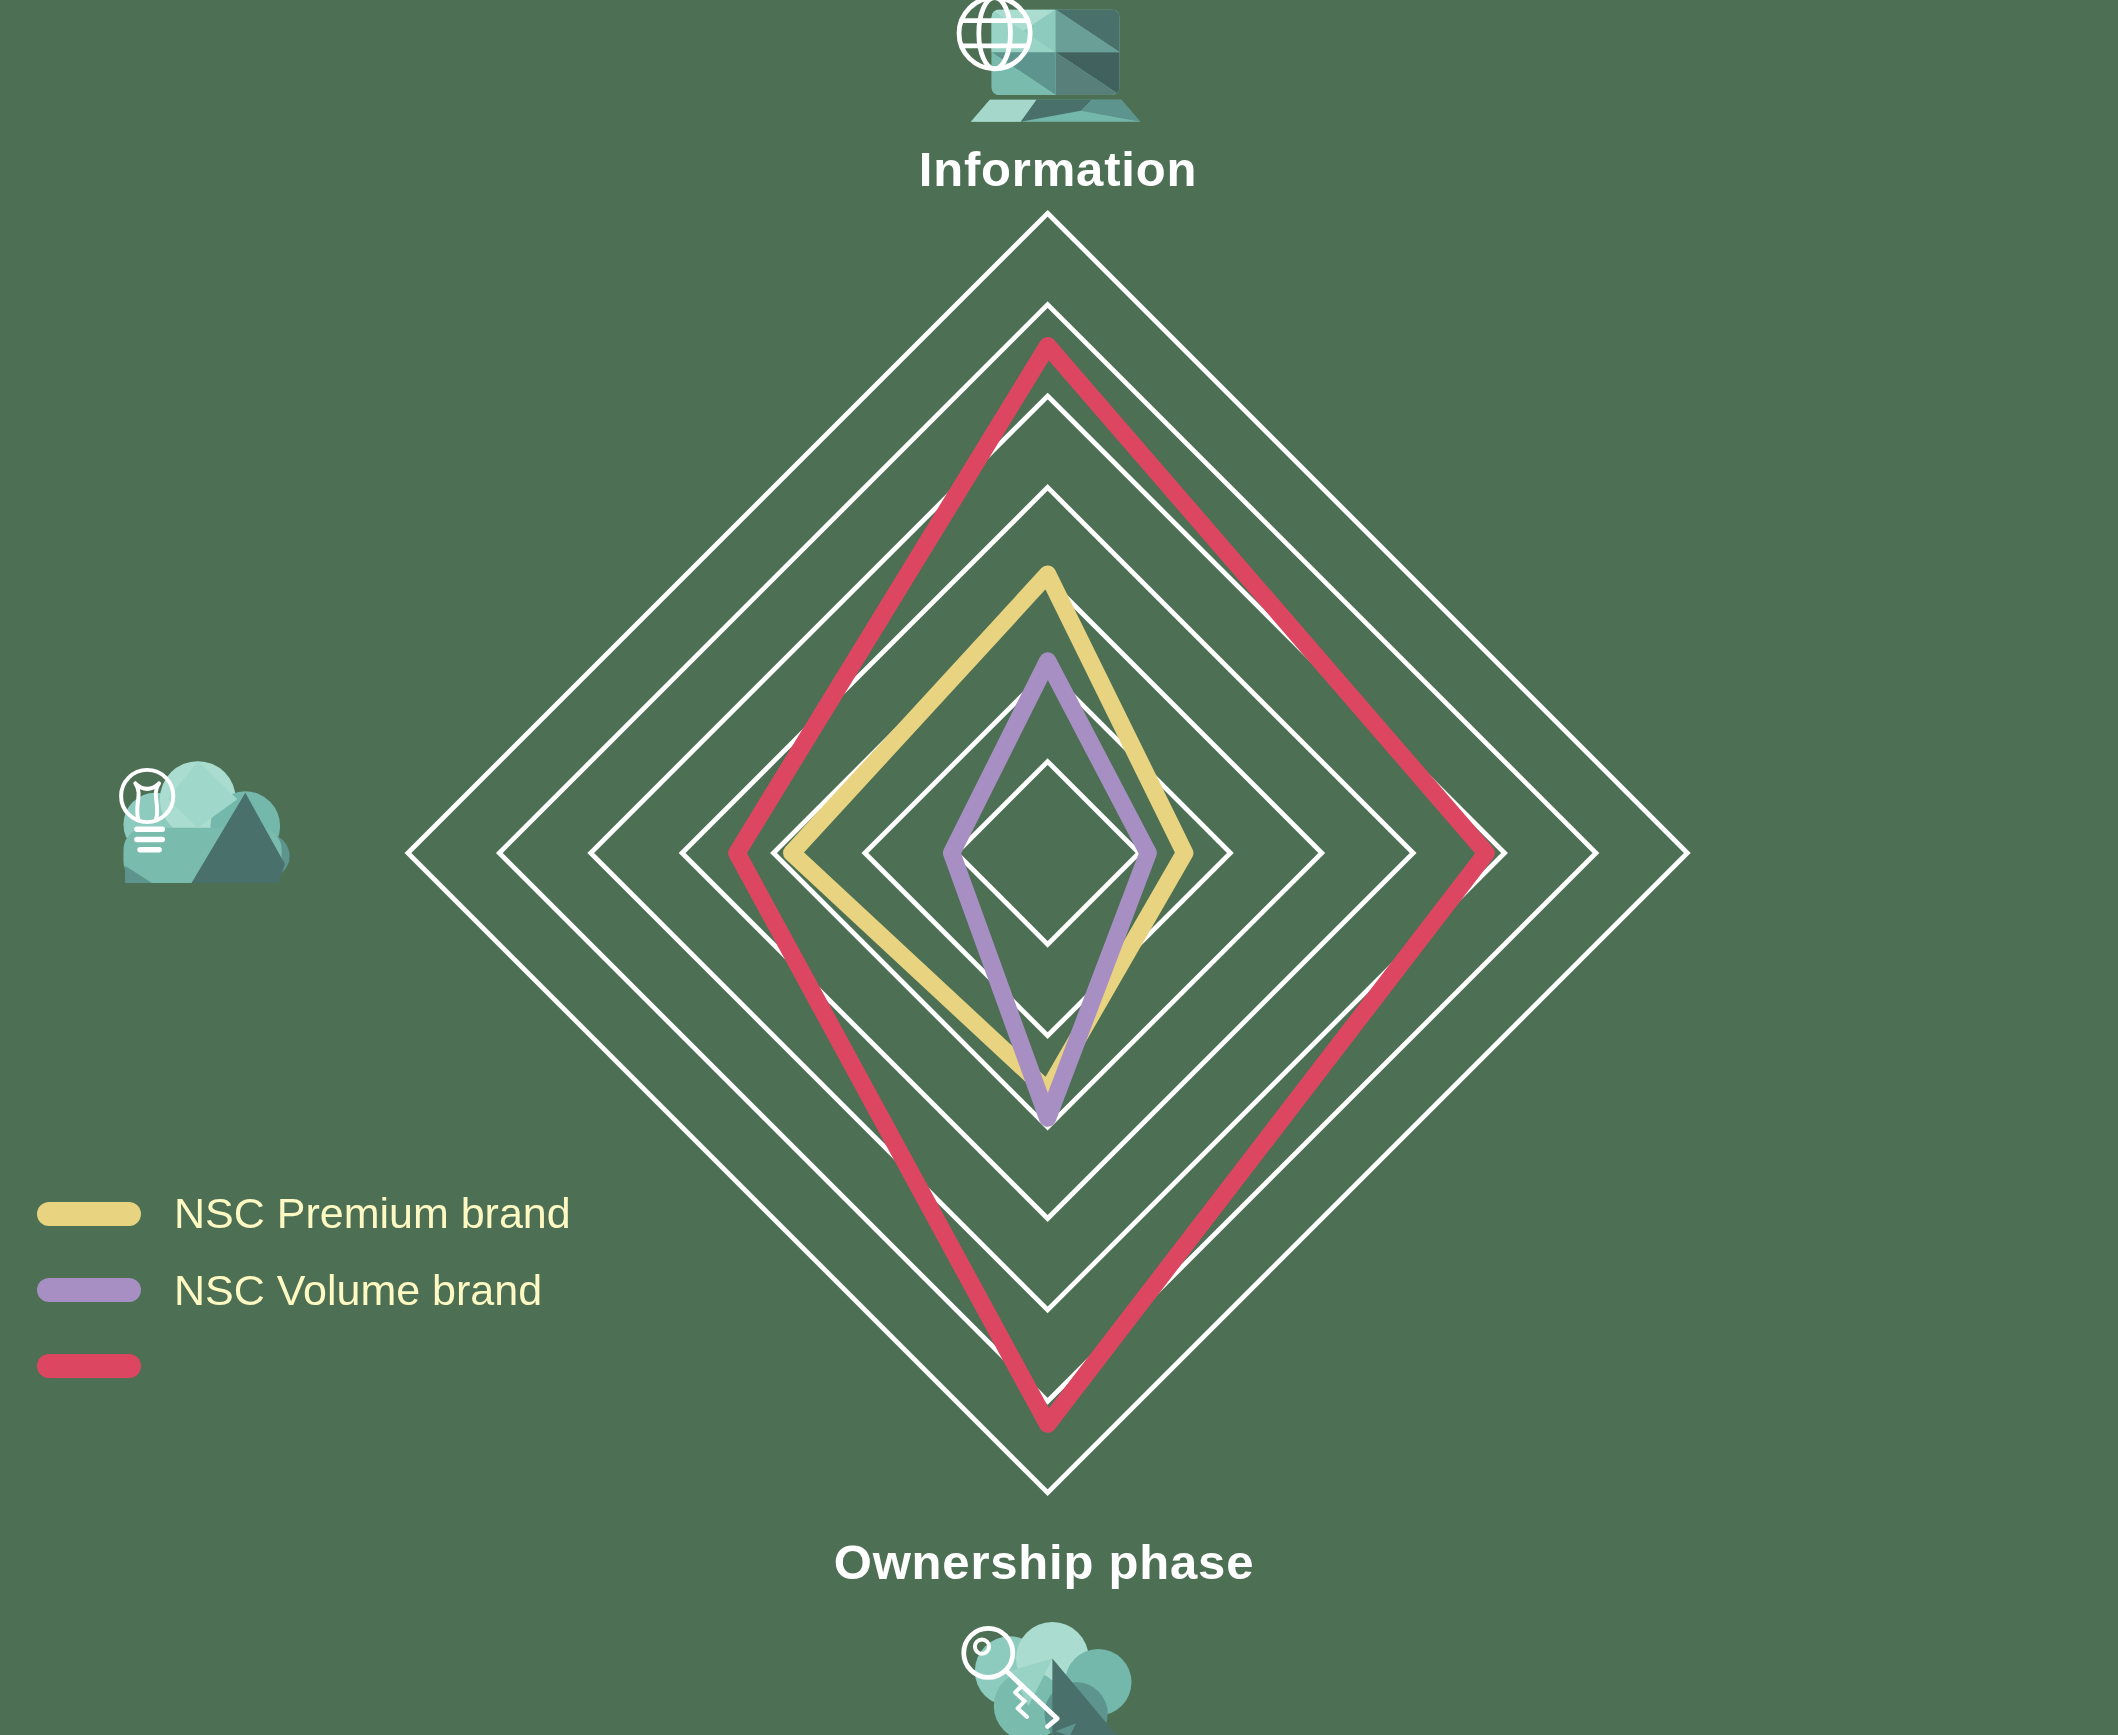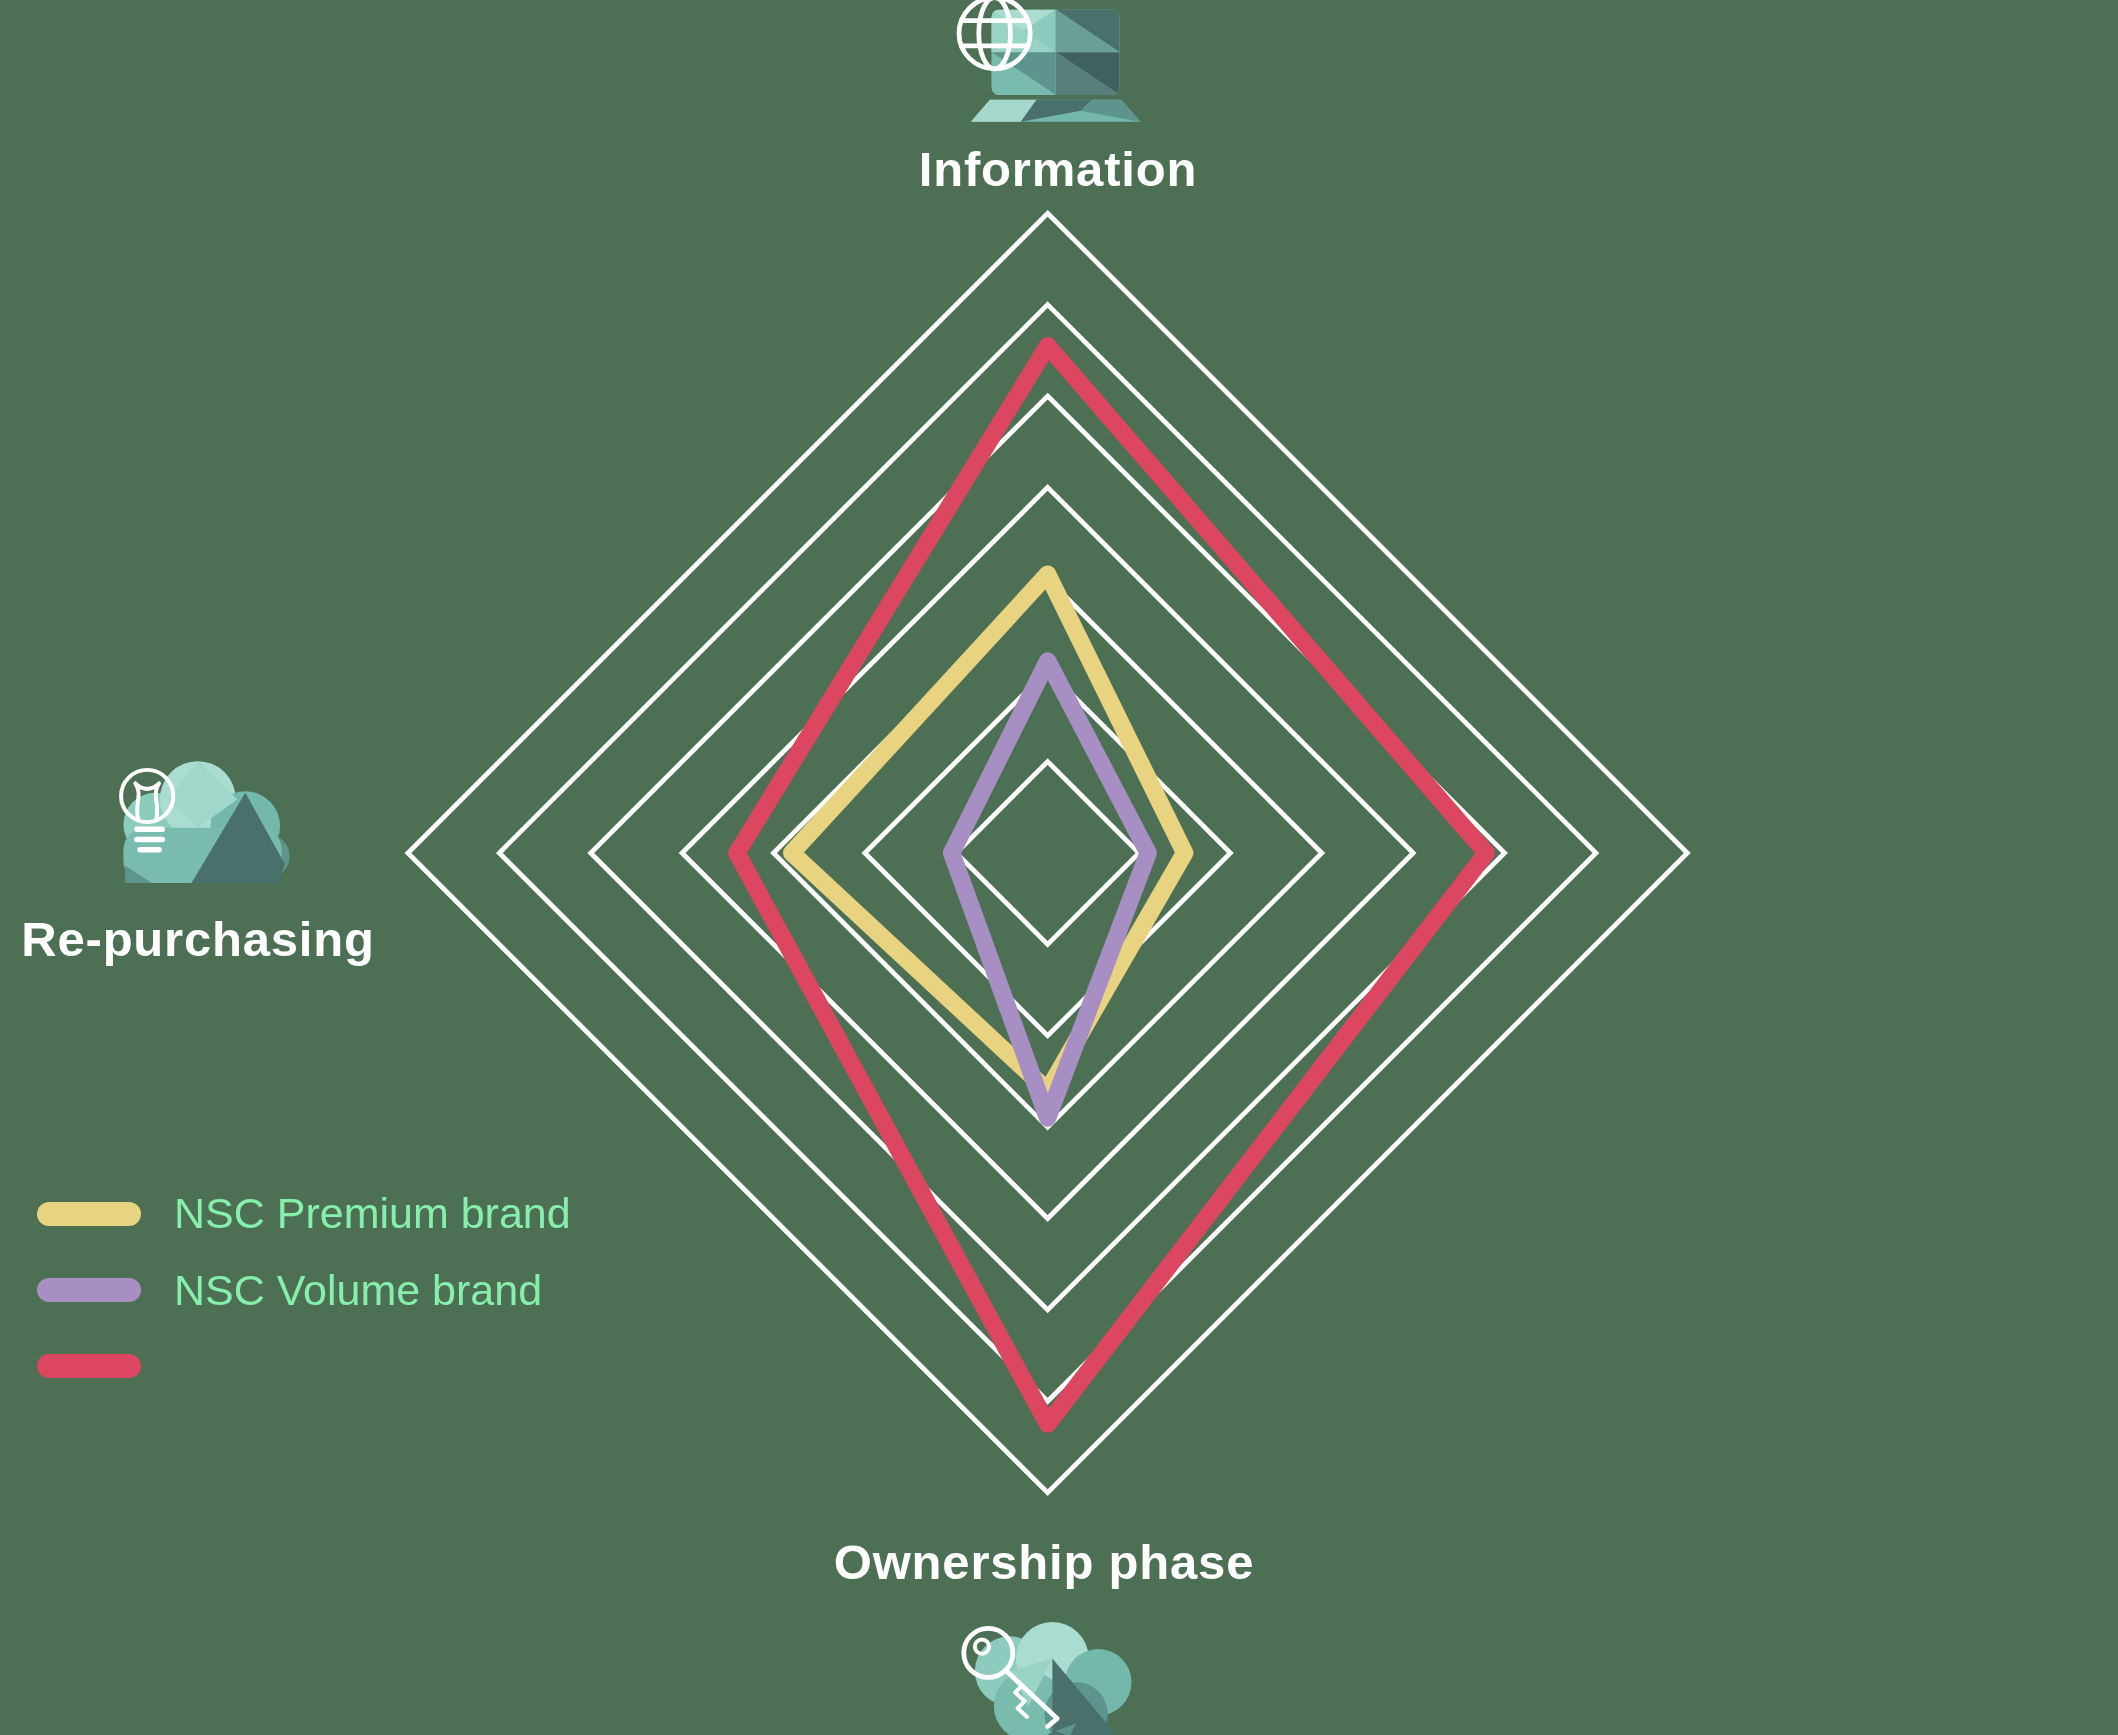--- a/index.html
+++ b/index.html
@@ -5,21 +5,21 @@
   html,body{margin:0;padding:0;background:#4d7055;}
   .stage{position:relative;width:1801px;height:1736px;background:#4d7055;overflow:hidden;
          font-family:"Liberation Sans", sans-serif;}
   .stage svg{position:absolute;left:0;top:0;}
   .axis-label{position:absolute;color:#ffffff;font-weight:700;font-size:49px;letter-spacing:0.8px;
               transform:translate(-50%,-50%);text-align:center;white-space:nowrap;line-height:74px;}
   .legend{position:absolute;left:37px;top:1187px;}
   .legend-row{position:absolute;left:0;display:flex;align-items:center;height:44px;}
   .legend-row.r0{top:4.7px;} .legend-row.r1{top:81px;} .legend-row.r2{top:157px;}
   .swatch{width:104px;height:24px;border-radius:12.7px;margin-right:33px;flex:0 0 auto;}
-  .legend-label{color:#86efac;font-weight:400;font-size:43px;white-space:nowrap;}
+  .legend-label{color:#fef9c3;font-weight:400;font-size:43px;white-space:nowrap;}
 </style>
 </head>
 <body>
 
 <div class="stage">
 
   <svg width="2119" height="1736" viewBox="0 0 2678 2194">
     <defs>
       <clipPath id="clipScreen">
           <rect x="1253" y="12" width="162" height="108" rx="10"></rect>
@@ -125,21 +125,20 @@
       <path d="M1271 2111 L1336 2172 l-12 10" fill="none" stroke="#ffffff" stroke-width="6" stroke-linecap="round" stroke-linejoin="round"></path>
       <path d="M1292 2130 l-9 9 12 11 -9 9 12 11" fill="none" stroke="#ffffff" stroke-width="5" stroke-linecap="round" stroke-linejoin="round"></path>
     </g>
   </svg>
 
   <div class="axis-label" style="left:1058px;top:169px;">Information</div>
 
 
   <div class="axis-label" style="left:1044px;top:1562px;">Ownership phase</div>
 
-  <div class="axis-label" style="left:198px;top:939px;">Re-purchasing</div>
 
   <div class="legend">
     <div class="legend-row r0">
       <span class="swatch" style="background: rgb(232, 211, 129);"></span>
       <span class="legend-label">NSC Premium brand</span>
     </div>
     <div class="legend-row r1">
       <span class="swatch" style="background: rgb(167, 143, 195);"></span>
       <span class="legend-label">NSC Volume brand</span>
     </div>

